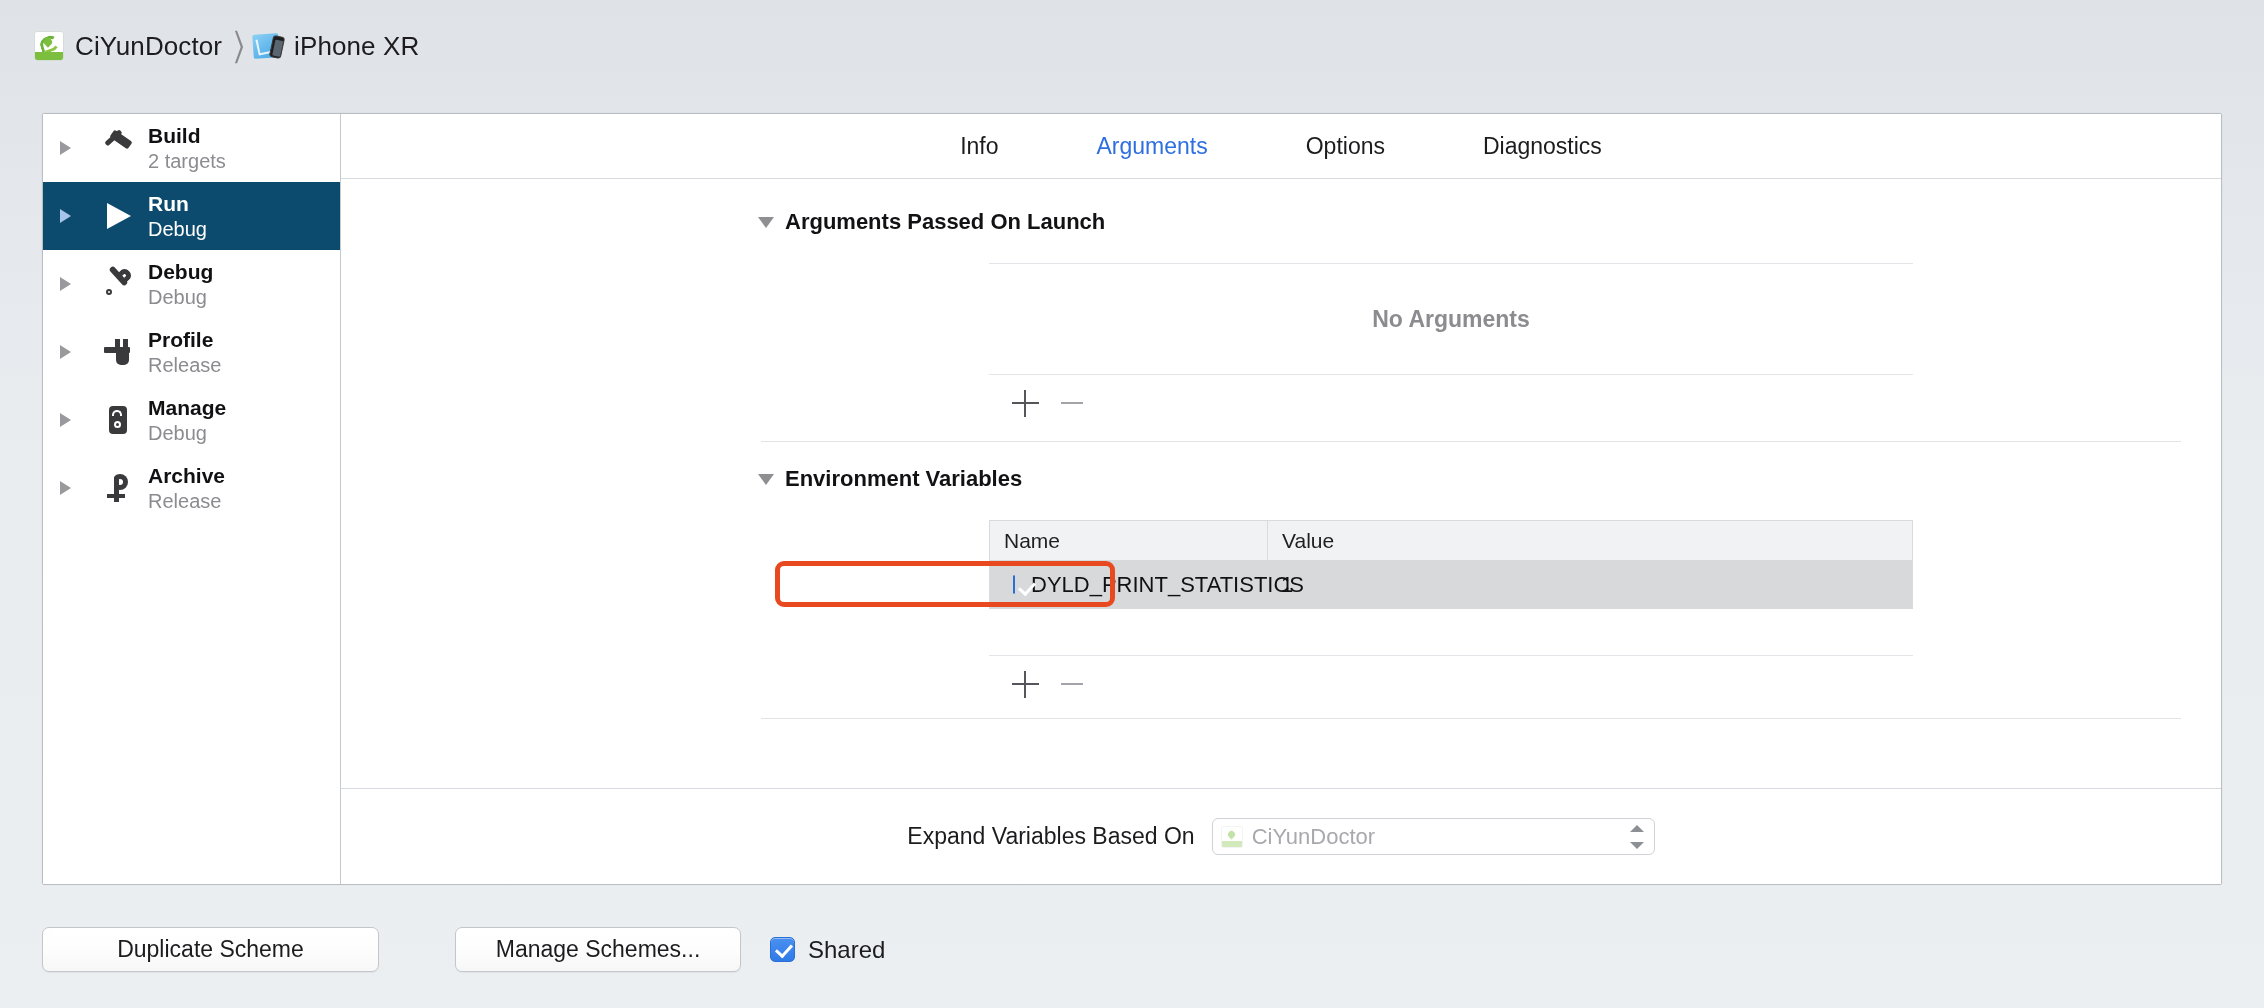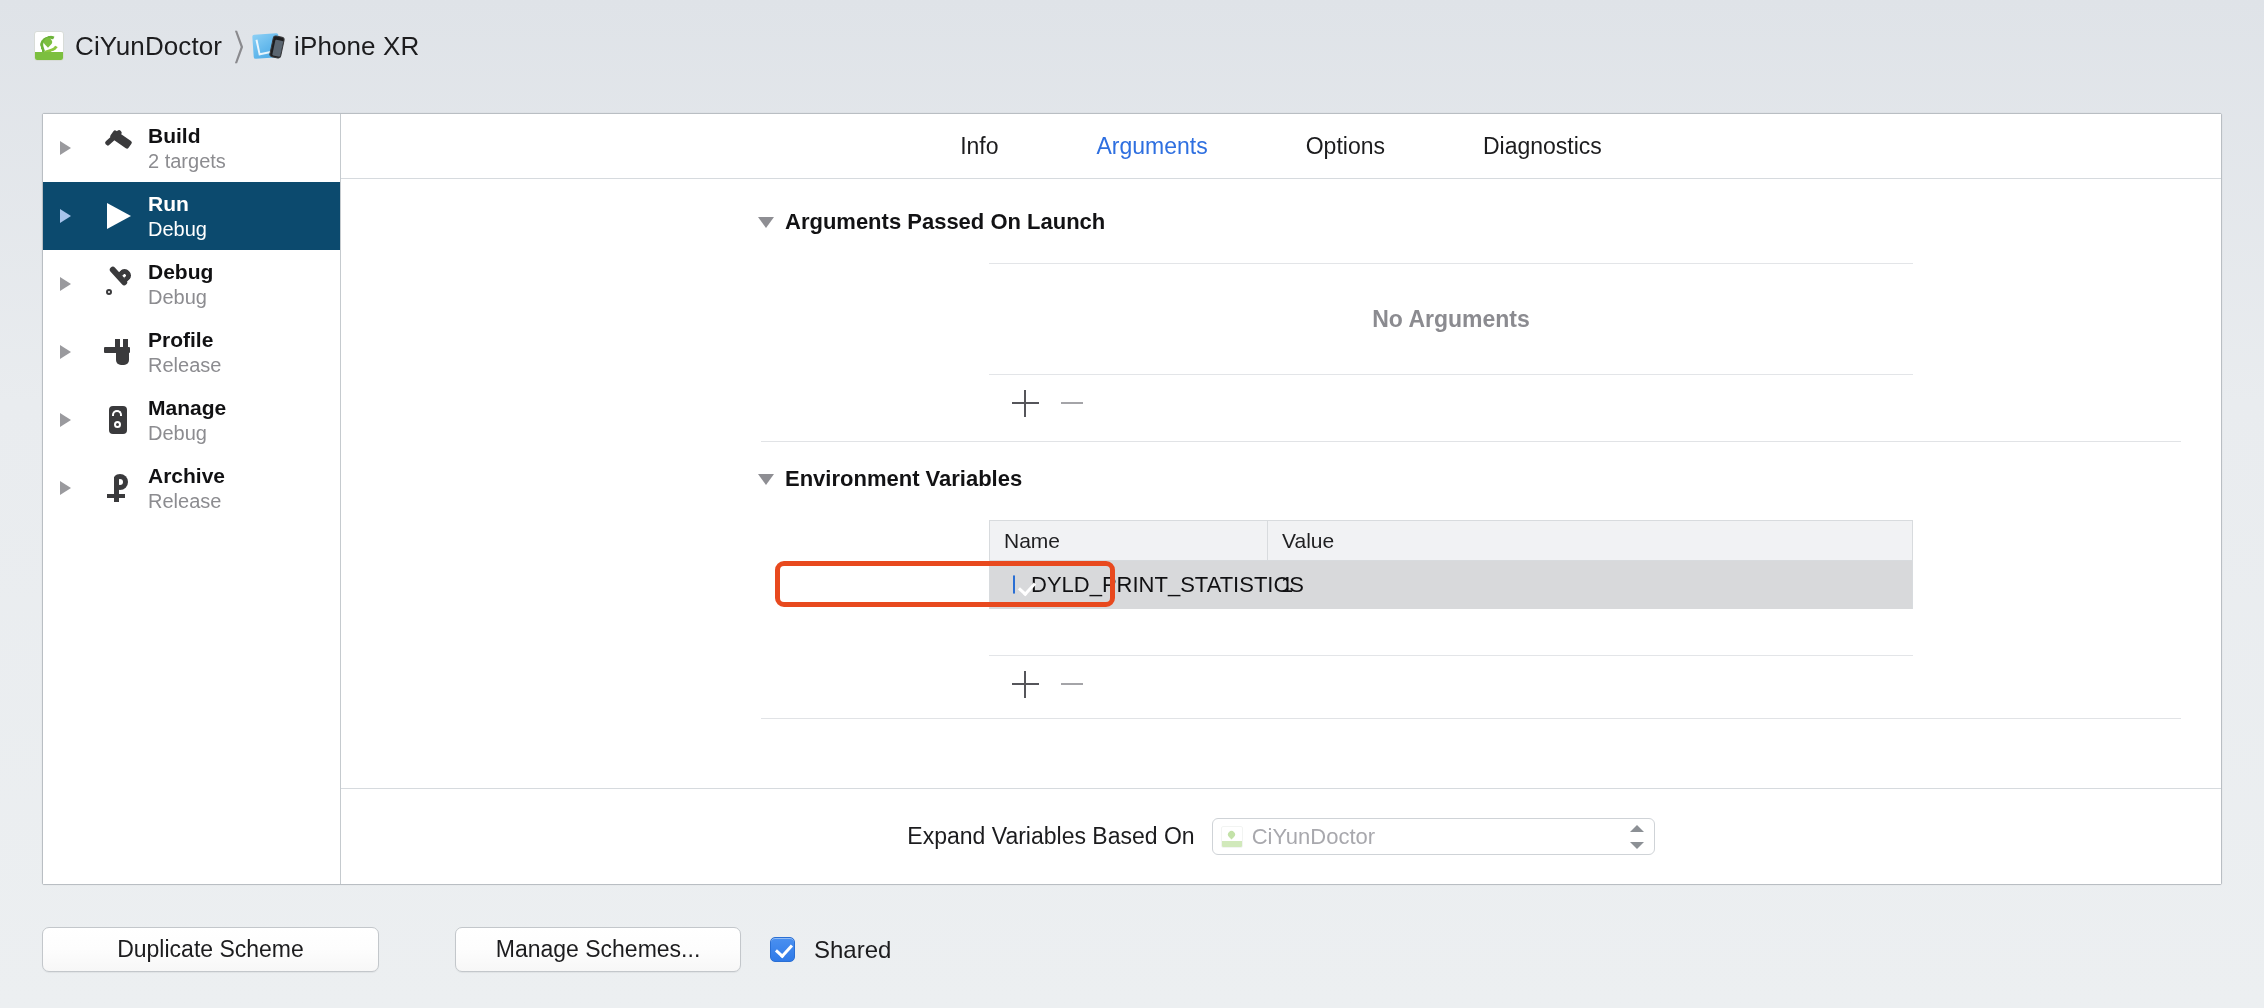--- a/index.html
+++ b/index.html
@@ -346,21 +346,21 @@
     background: linear-gradient(180deg, #ffffff 0%, #fdfdfd 50%, #f7f7f7 100%);
     border: 1px solid #c3c7cb; border-radius: 7px;
     display: flex; align-items: center; justify-content: center;
     font-size: 23px; color: #1c1c1e;
     box-shadow: 0 1px 1px rgba(0,0,0,.05);
   }
   #duplicate-scheme-button { left: 42px; width: 337px; }
   #manage-schemes-button { left: 411px; width: 286px; margin-left: 44px; }
   #shared-checkbox-group {
     position: absolute; left: 770px; top: 33px; height: 45px;
-    display: flex; align-items: center; gap: 19px;
+    display: flex; align-items: center; gap: 13px;
   }
   .shared-label { font-size: 24px; color: #1c1c1e; }
 </style>
 </head>
 <body>
 
 <div id="breadcrumb-bar">
   <div class="crumb">
     <span class="app-icon">
       <span class="leaf"></span>

